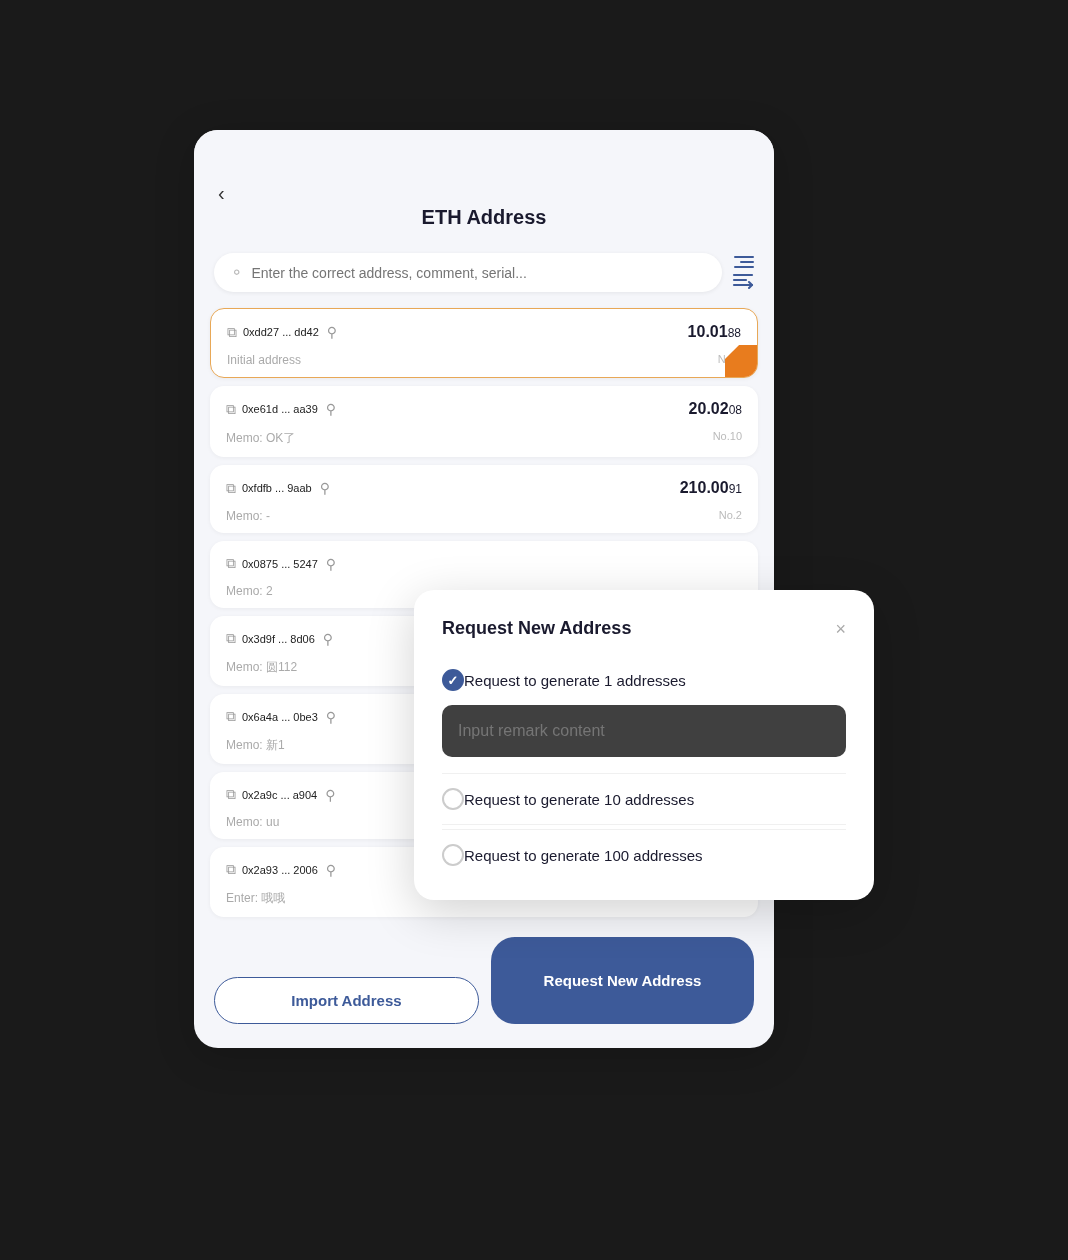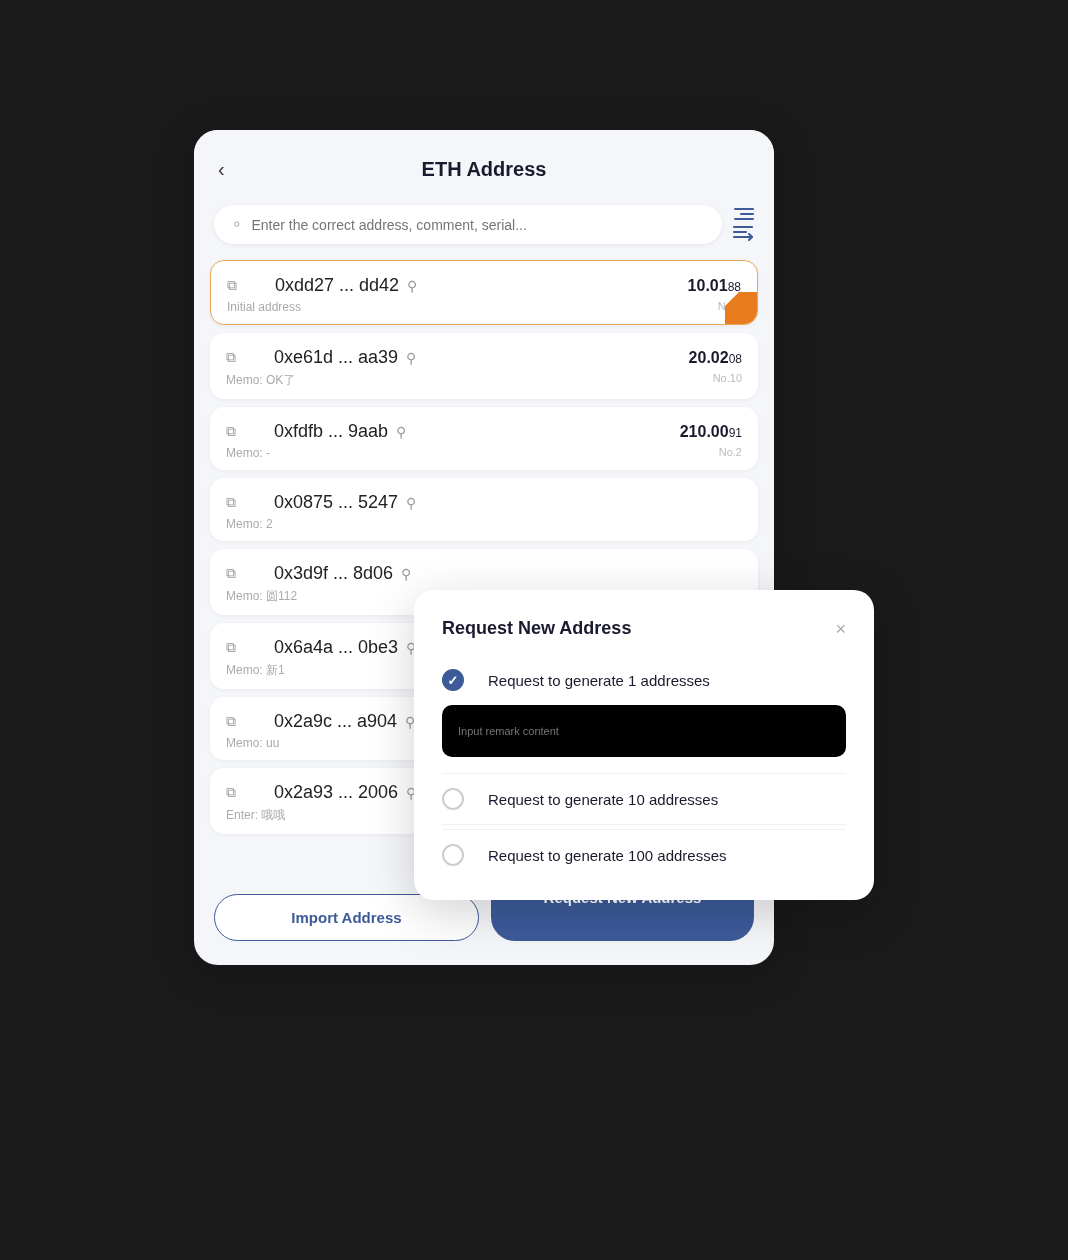--- a/index.html
+++ b/index.html
@@ -46,20 +46,21 @@
       background: none;
       border: none;
       font-size: 20px;
       color: #333;
       cursor: pointer;
     }
     .header-title {
       font-size: 20px;
       font-weight: 600;
       color: #1a1a2e;
+      margin-top: 48px;
     }
 
     
     .search-bar {
       margin: 8px 20px 16px;
       display: flex;
       align-items: center;
       gap: 10px;
     }
     .search-input-wrap {
@@ -122,45 +123,44 @@
       display: flex;
       align-items: center;
       gap: 6px;
     }
     .copy-icon {
       font-size: 14px;
       color: #999;
       cursor: pointer;
     }
     .address-hash {
-      font-size: 18px;
+      font-size: 11px;
       font-weight: 500;
       color: #222;
-      margin-left: 32px;
     }
     .search-addr-icon {
       font-size: 14px;
       color: #999;
       cursor: pointer;
       margin-left: 2px;
     }
     .address-balance {
       font-size: 16px;
       font-weight: 700;
       color: #1a1a2e;
     }
     .balance-decimal {
       font-size: 12px;
       font-weight: 500;
       color: #1a1a2e;
     }
     .address-card-bottom {
       display: flex;
       justify-content: space-between;
-      margin-top: 4px;
+      margin-top: 12px;
     }
     .address-memo {
       font-size: 12px;
       color: #aaa;
     }
     .address-no {
       font-size: 11px;
       color: #bbb;
     }
     .orange-corner {
@@ -241,21 +241,21 @@
       font-size: 18px;
       color: #aaa;
       cursor: pointer;
       line-height: 1;
     }
 
     
     .radio-option {
       display: flex;
       align-items: center;
-      gap: 24px;
+      gap: 0;
       padding: 10px 0;
       cursor: pointer;
     }
     .radio-circle {
       width: 22px;
       height: 22px;
       border-radius: 50%;
       border: 2px solid #ccc;
       display: flex;
       align-items: center;
@@ -273,25 +273,25 @@
       font-weight: 700;
     }
     .radio-label {
       font-size: 15px;
       color: #1a1a2e;
     }
 
     
     .remark-input {
       width: 100%;
-      background: #000000;
+      background: #404040;
       border: none;
       border-radius: 10px;
       padding: 14px 16px;
-      font-size: 11px;
+      font-size: 16px;
       color: #aaa;
       margin: 4px 0 12px;
       outline: none;
       height: 52px;
     }
 
     .divider {
       border: none;
       border-top: 1px solid #f0f0f0;
       margin: 4px 0;

